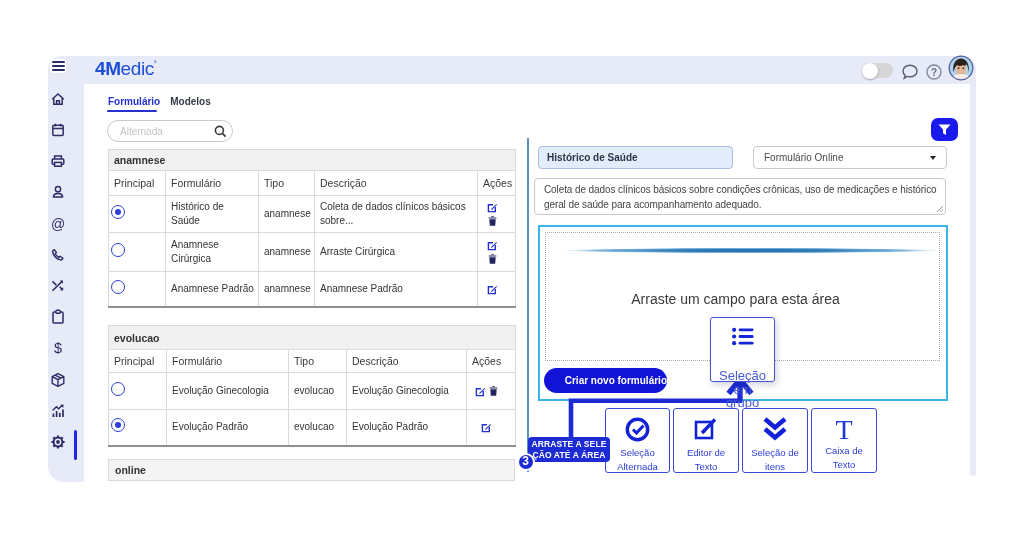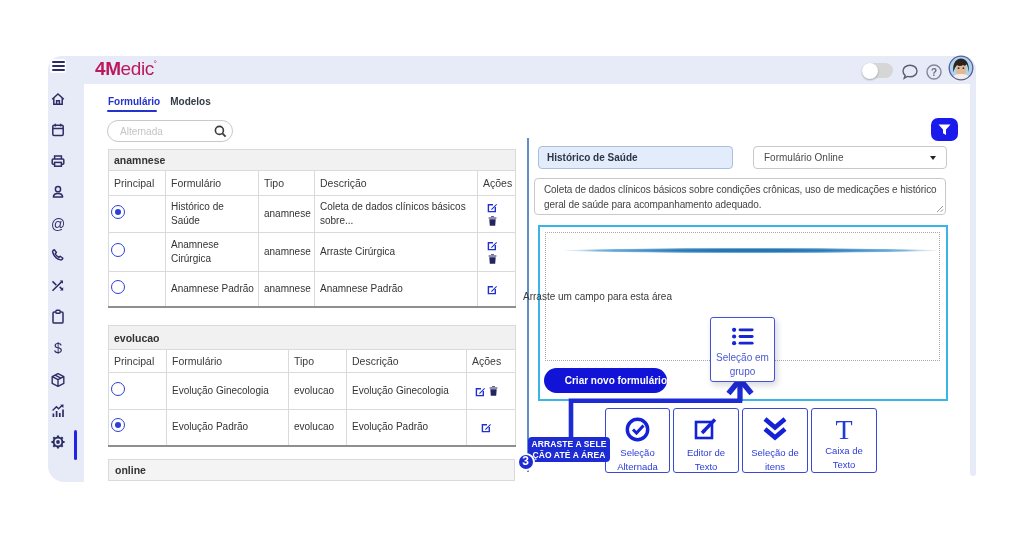--- a/index.html
+++ b/index.html
@@ -1,21 +1,21 @@
 <!DOCTYPE html>
 <html><head><meta charset="utf-8"><style>
 *{margin:0;padding:0;box-sizing:border-box}
 html,body{width:1024px;height:538px;background:#fff;font-family:"Liberation Sans",sans-serif;position:relative;overflow:hidden}
 .abs{position:absolute}
 .topbar{position:absolute;left:48px;top:56px;width:928px;height:28px;background:#e7ebf8;border-radius:14px 14px 0 0}
 .sidebar{position:absolute;left:48px;top:84px;width:36px;height:398px;background:#e7ebf8;border-radius:0 0 0 16px}
 .rightstrip{position:absolute;left:970px;top:84px;width:6px;height:392px;background:#e7ebf8;border-radius:0 0 4px 4px}
 .hambg{position:absolute;left:50px;top:59px;width:16px;height:14px;background:#fcfdfe;border-radius:3px}
 .hamb span{position:absolute;left:51.5px;width:13px;height:1.8px;background:#2d2d66;border-radius:1px}
-.logo{position:absolute;left:95px;top:58px;font-size:19px;color:#be185d;letter-spacing:-0.4px}
+.logo{position:absolute;left:95px;top:58px;font-size:19px;color:#1d4ed8;letter-spacing:-0.4px}
 .logo b{font-weight:bold}
 .toggle{position:absolute;left:862px;top:63px;width:31px;height:15px;background:#d6d6d6;border-radius:8px}
 .toggle .knob{position:absolute;left:0px;top:-0.5px;width:16px;height:16px;background:#fff;border-radius:50%;box-shadow:0 1px 2px rgba(0,0,0,0.3)}
 .tabs{position:absolute;left:108px;top:96px;font-size:10px;font-weight:bold;color:#2433cc}
 .tabs .m{color:#333a47;margin-left:10px}
 .tabund{position:absolute;left:107px;top:109.5px;width:50px;height:2.6px;background:#2433cc;border-radius:2px}
 .search{position:absolute;left:107px;top:120px;width:126px;height:22px;border:1px solid #c9c9c9;border-radius:11px;background:#fff}
 .search .ph{position:absolute;left:12px;top:5px;font-size:10px;color:#c4c4c4}
 .vdiv{position:absolute;left:527px;top:138px;width:1.6px;height:334px;background:#5d8fc7}
 table{border-collapse:collapse;table-layout:fixed;font-size:10px;color:#333}
@@ -27,23 +27,23 @@
 .online{position:absolute;left:108px;top:459px;width:407px;height:22px;background:#f4f4f4;border:1px solid #dadada;font-size:10.5px;font-weight:bold;color:#333;line-height:21px;padding-left:6px}
 .radio{display:inline-block;width:14px;height:14px;border:1.8px solid #2c3ed6;border-radius:50%;position:relative;vertical-align:middle;background:#fff;margin-left:-3px;top:-2px}
 .radio.on:after{content:"";position:absolute;left:3px;top:3px;width:6px;height:6px;background:#2c3ed6;border-radius:50%}
 .fbtn{position:absolute;left:931px;top:118px;width:27px;height:23px;background:#1b1aed;border-radius:7px}
 .inp{position:absolute;left:538px;top:146px;width:195px;height:23px;background:#e3ecfa;border:1px solid #a9bfe0;border-radius:4px;font-size:10px;font-weight:bold;color:#2d3645;line-height:21px;padding-left:8px}
 .sel{position:absolute;left:753px;top:146px;width:194px;height:23px;background:#fff;border:1px solid #c9c9c9;border-radius:4px;font-size:10px;color:#4a4a4a;line-height:21px;padding-left:10px}
 .sel .arr{position:absolute;right:10px;top:8.5px;width:0;height:0;border-left:3.4px solid transparent;border-right:3.4px solid transparent;border-top:4.2px solid #222}
 .txa{position:absolute;left:534px;top:178px;width:412px;height:37px;background:#fff;border:1px solid #c9c9c9;border-radius:4px;font-size:10px;letter-spacing:-0.1px;color:#444;padding:4px 4px 0 9px;line-height:14.5px}
 .cyan{position:absolute;left:538px;top:225px;width:410px;height:176px;border:2px solid #3ab5e6}
 .dash{position:absolute;left:545px;top:232px;width:395px;height:129px;border:1px dotted #a8a8a8}
-.arrtext{position:absolute;left:523px;top:291px;width:395px;text-align:left;font-size:10px;color:#3a3a3a}
+.arrtext{position:absolute;left:538px;top:291px;width:395px;text-align:center;font-size:14px;color:#3a3a3a}
 .selcard{position:absolute;left:710px;top:317px;width:65px;height:65px;background:#fff;border:1px solid #4453d6;border-radius:3px;box-shadow:2px 3px 6px rgba(20,20,80,0.18);text-align:center}
-.selcard .lab{margin-top:1px;font-size:10px;line-height:13.5px;color:#4a5ad0}
+.selcard .lab{margin-top:19px;font-size:13px;line-height:13.5px;color:#4a5ad0}
 .criar{position:absolute;left:544px;top:368px;width:123px;height:25px;background:#1113d6;border-radius:12.5px;color:#fff;font-size:10px;font-weight:bold;text-align:right;line-height:25px}
 .card{position:absolute;top:408px;width:65px;height:65px;background:#fff;border:1px solid #3949d4;border-radius:3px;text-align:center}
 .card .lab{margin-top:0px;font-size:9.5px;line-height:14px;color:#2b3cd8}
 .tooltip{position:absolute;left:528px;top:437px;width:82px;height:25px;background:#1c2bd3;border-radius:4px;color:#fff;font-size:8.5px;line-height:11.5px;letter-spacing:0.1px;text-align:center;padding-top:1.5px;font-weight:bold;z-index:20}
 .badge{position:absolute;left:516.5px;top:453px;width:18px;height:18px;background:#1c2bd3;border:2px solid #fff;border-radius:50%;color:#fff;font-size:12px;font-weight:bold;text-align:center;line-height:13.5px;z-index:21}
 .ic{position:absolute;left:50px;width:16px;height:16px}
 .aced{display:inline-block;vertical-align:middle}
 </style></head>
 <body>
 <div class="topbar"></div>

